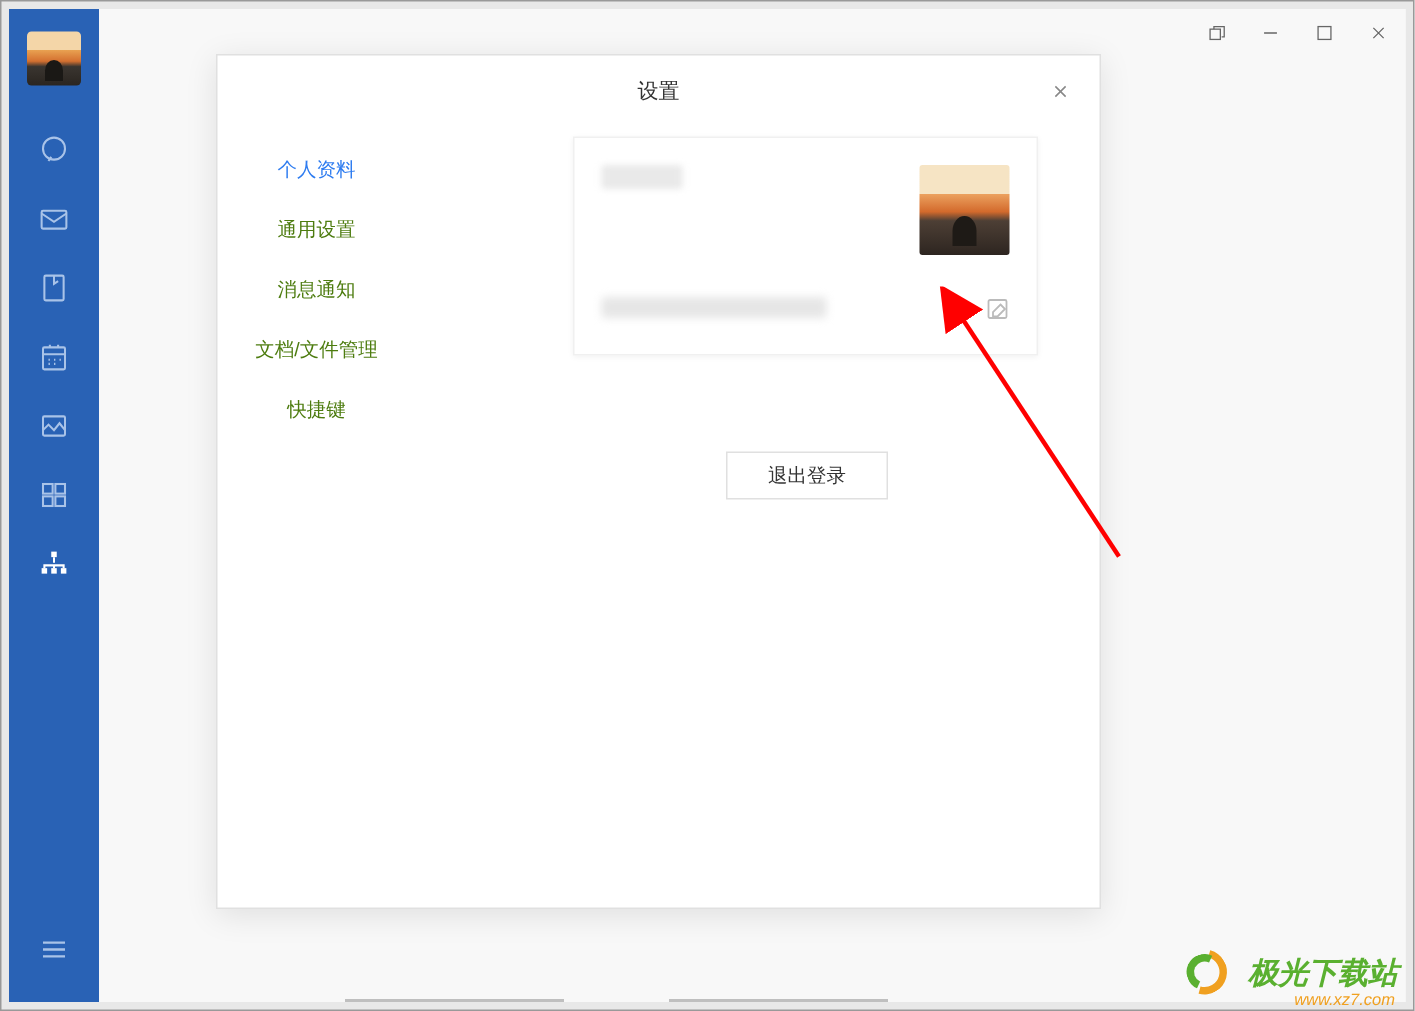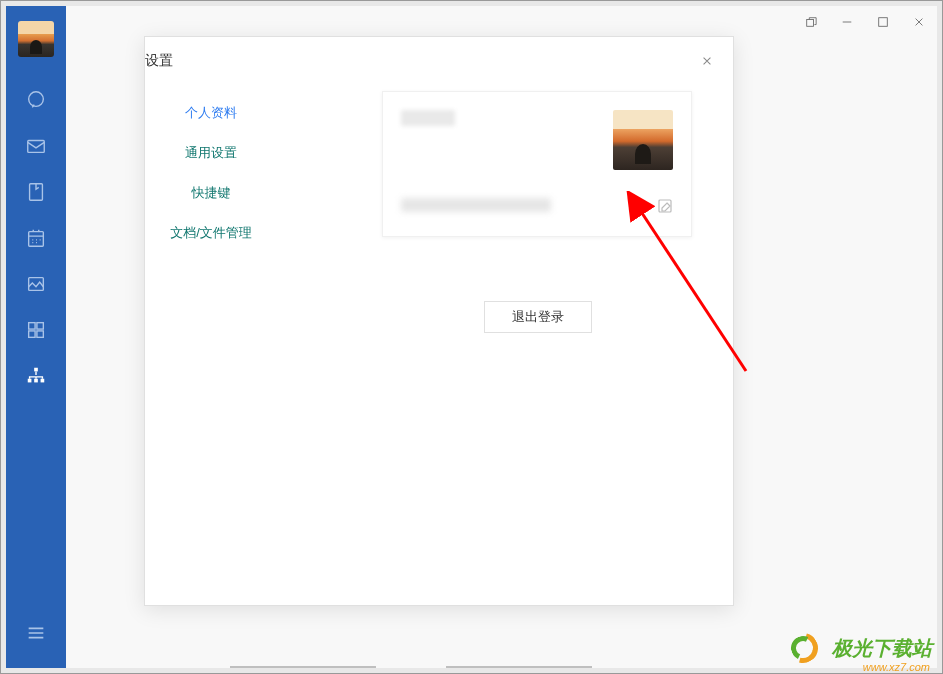--- a/index.html
+++ b/index.html
@@ -108,20 +108,21 @@
       width: 590px;
       height: 570px;
       background: #fff;
       border: 1px solid #e0e0e0;
       box-shadow: 0 4px 20px rgba(0,0,0,0.1);
     }
     .panel-header {
       height: 48px;
       display: flex;
       align-items: center;
+      justify-content: center;
       border-bottom: 0px solid #eee;
       position: relative;
     }
     .panel-title {
       font-size: 14px;
       color: #333;
     }
     .panel-close {
       position: absolute;
       right: 12px;
@@ -142,21 +143,21 @@
     .tab-list {
       width: 132px;
       padding-top: 8px;
     }
     .tab-item {
       height: 40px;
       display: flex;
       align-items: center;
       justify-content: center;
       font-size: 13px;
-      color: #0f766e;
+      color: #4d7c0f;
       cursor: pointer;
     }
     .tab-item.active { color: #2e7cf0; }
     .tab-content {
       flex: 1;
       padding: 6px 30px 0 68px;
     }
     .profile-card {
       width: 310px;
       background: #fff;
@@ -378,22 +379,23 @@
         <div class="panel-close">
           <svg width="12" height="12" viewBox="0 0 14 14" stroke="currentColor" stroke-width="1.2">
               <path d="M3 3l8 8M11 3l-8 8"></path>
             </svg>
         </div>
       </div>
       <div class="panel-body">
         <div class="tab-list">
           <div class="tab-item active">个人资料</div>
           <div class="tab-item">通用设置</div>
+          <div class="tab-item">消息通知</div>
+          <div class="tab-item">文档/文件管理</div>
           <div class="tab-item">快捷键</div>
-          <div class="tab-item">文档/文件管理</div>
         </div>
         <div class="tab-content">
           <div class="profile-card">
             <div class="card-row">
               <div class="blur-label w1"></div>
               <div class="profile-pic"></div>
             </div>
             <div class="card-row">
               <div class="blur-desc"></div>
               <div class="edit-icon">

